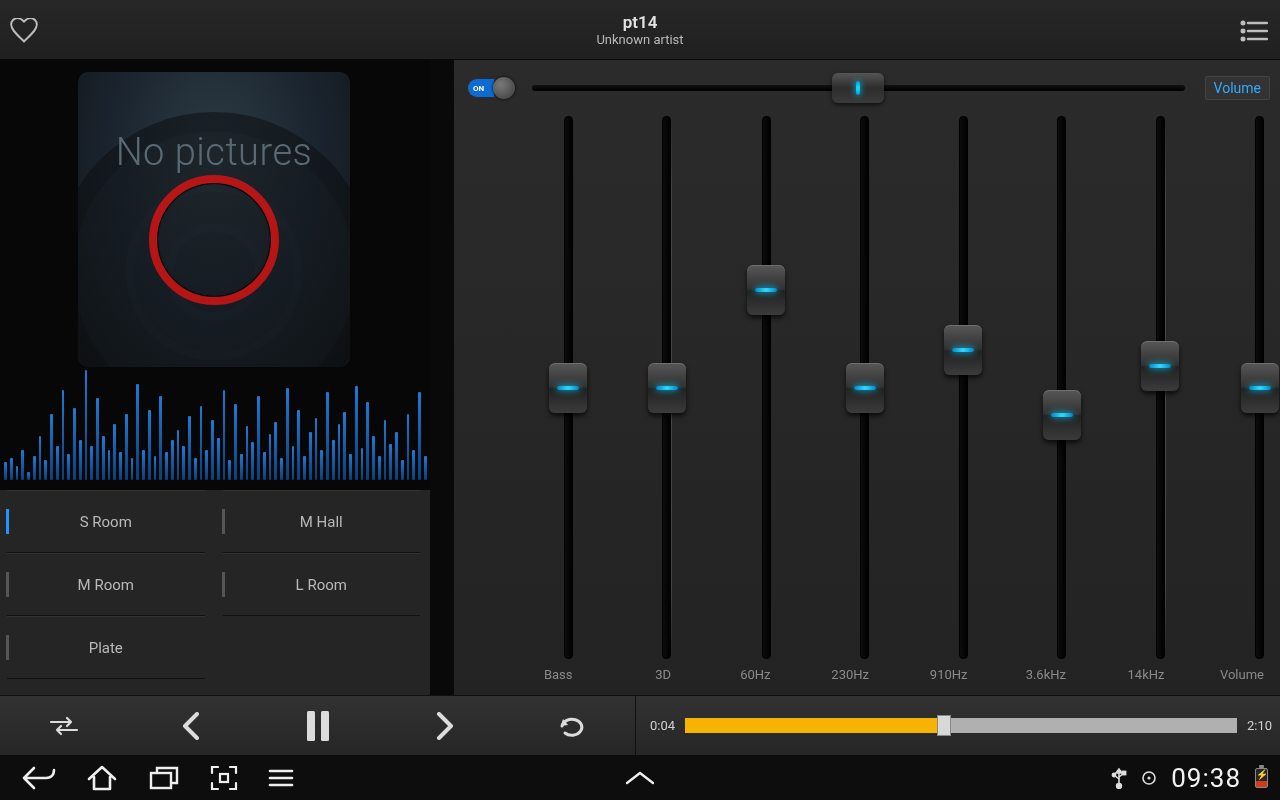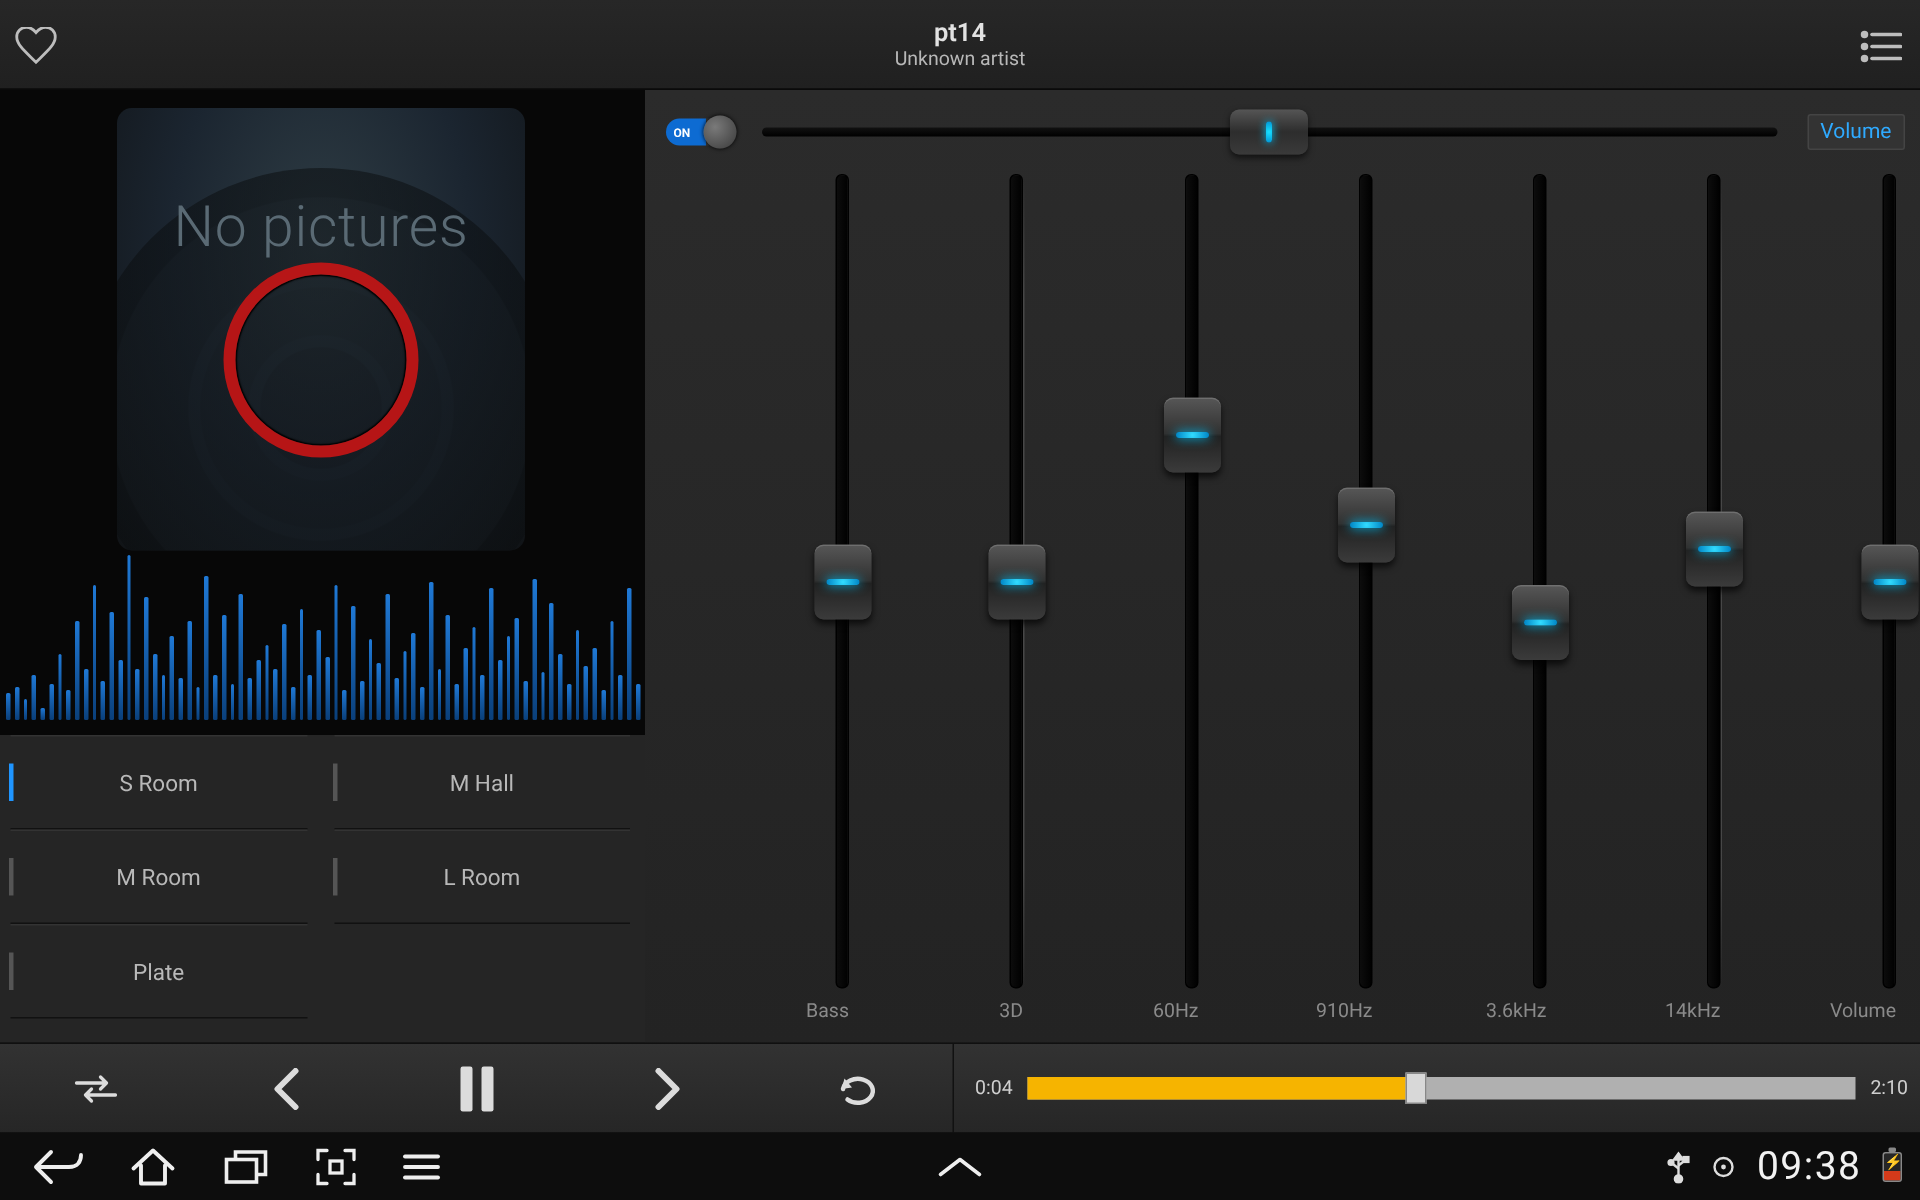--- a/index.html
+++ b/index.html
@@ -77,21 +77,21 @@
   .preset-btn .tick {
     position:absolute; left:-1px; top:18px; bottom:18px; width:3px; background:#555;
   }
   .preset-btn.selected .tick { background:#1f95ff; }
 
   
   .right-pane {
     flex:1; position:relative;
     background: linear-gradient(to bottom,#2b2b2b 0%,#272727 50%,#232323 100%);
     padding:0 10px 0 14px;
-    display:flex; flex-direction:column;
+    display:flex; flex-direction:column;margin-left:24px;
   }
   .eq-toprow { height:56px; display:flex; align-items:center; gap:8px; }
   .toggle {
     width:44px; height:18px; border-radius:9px;
     background:linear-gradient(to right,#0d6bd2 0 60%,#3a3a3a 60%);
     font-size:8px; color:#fff; font-weight:700; display:flex; align-items:center; padding-left:5px;
     position:relative;
   }
   .toggle::after{
     content:""; position:absolute; right:-3px; top:-2px; width:22px; height:22px; border-radius:11px;
@@ -353,20 +353,26 @@
         </div>
         <div class="separator"></div>
         <div class="slider-col">
           <div class="vtrack">
             <div class="vthumb" style="top: 32%;"></div>
           </div>
           <div class="slider-label">60Hz</div>
         </div>
         <div class="slider-col">
           <div class="vtrack">
+            <div class="vthumb" style="top: 50%;"></div>
+          </div>
+          <div class="slider-label">230Hz</div>
+        </div>
+        <div class="slider-col">
+          <div class="vtrack">
             <div class="vthumb" style="top: 43%;"></div>
           </div>
           <div class="slider-label">910Hz</div>
         </div>
         <div class="slider-col">
           <div class="vtrack">
             <div class="vthumb" style="top: 55%;"></div>
           </div>
           <div class="slider-label">3.6kHz</div>
         </div>

